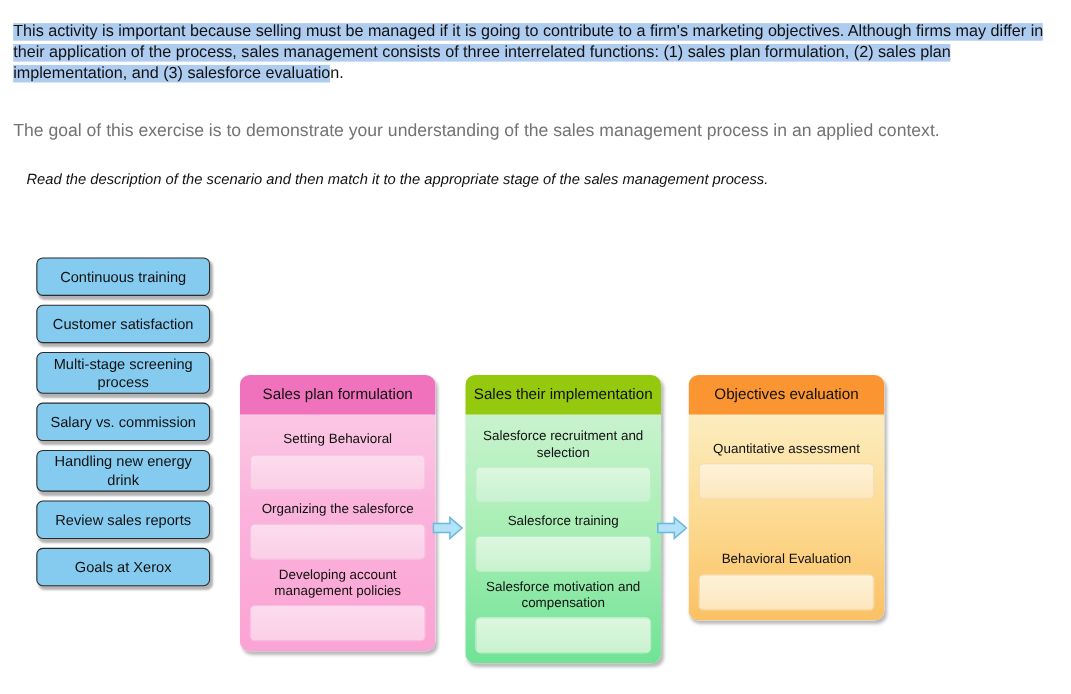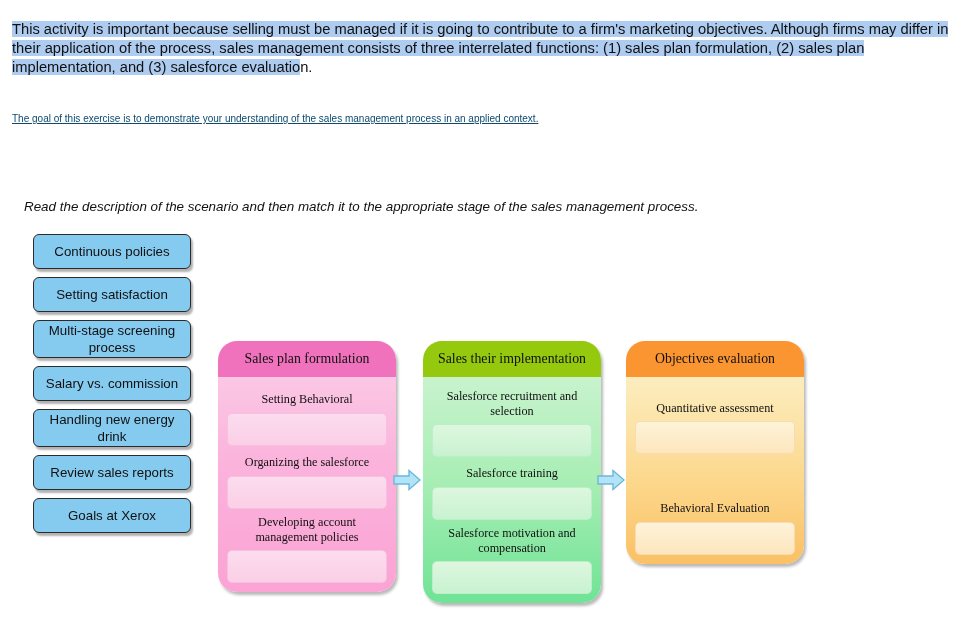--- a/index.html
+++ b/index.html
@@ -31,39 +31,37 @@
     color: #111111;
     padding: 5px 0 0 12px;
     width: 938px;
   }
   .para-highlight .hl {
     background: #aecbf0;
     box-decoration-break: clone;
     -webkit-box-decoration-break: clone;
   }
   .para-plain {
-    font-size: 10px;
+    font-size: 16px;
     line-height: 19.2px;
-    color: #0c4a6e;
+    color: #737373;
     padding: 17px 0 0 12px;
     width: 930px;
-    text-decoration: underline;
   }
 
   
   .instruction {
     position: absolute;
     left: 24px;
     top: 154px;
     width: 700px;
     font-style: italic;
     font-size: 13.4px;
     line-height: 18px;
     color: #111111;
-    margin-top: 44px;
   }
 
   
   .tile-stack {
     position: absolute;
     left: 33px;
     top: 234px;
     width: 160px;
   }
   .tile {
@@ -82,24 +80,23 @@
     cursor: move;
     user-select: none;
   }
   .tile.two-line { padding: 1px 6px; }
 
   
   .stage {
     position: absolute;
     top: 341px;
     width: 178px;
-    border-radius: 19px;
+    border-radius: 9px;
     box-shadow: 2px 3px 3px rgba(0,0,0,0.28);
     overflow: hidden;
-    font-family: Liberation Serif, serif;
   }
   .stage-header {
     box-sizing: border-box;
     width: 100%;
     height: 36px;
     line-height: 36px;
     text-align: center;
     font-size: 13.8px;
     color: #101010;
     border-radius: 7px 7px 0 0;
@@ -176,22 +173,22 @@
 <body>
 
 <div class="intro-wrap">
   <p class="para-highlight"><span class="hl">This activity is important because selling must be managed if it is going to contribute to a firm's marketing objectives. Although firms may differ in their application of the process, sales management consists of three interrelated functions: (1) sales plan formulation, (2) sales plan implementation, and (3) salesforce evaluatio</span><span>n.</span></p>
   <p class="para-plain">The goal of this exercise is to demonstrate your understanding of the sales management process in an applied context.</p>
 </div>
 
 <div class="instruction">Read the description of the scenario and then match it to the appropriate stage of the sales management process.</div>
 
 <div class="tile-stack">
-  <div class="tile">Continuous policies</div>
-  <div class="tile">Setting satisfaction</div>
+  <div class="tile">Continuous training</div>
+  <div class="tile">Customer satisfaction</div>
   <div class="tile two-line">Multi-stage screening process</div>
   <div class="tile">Salary vs. commission</div>
   <div class="tile two-line">Handling new energy drink</div>
   <div class="tile">Review sales reports</div>
   <div class="tile">Goals at Xerox</div>
 </div>
 
 <div class="stage" id="stage-formulation">
   <div class="stage-header">Sales plan formulation</div>
   <div class="stage-body">

